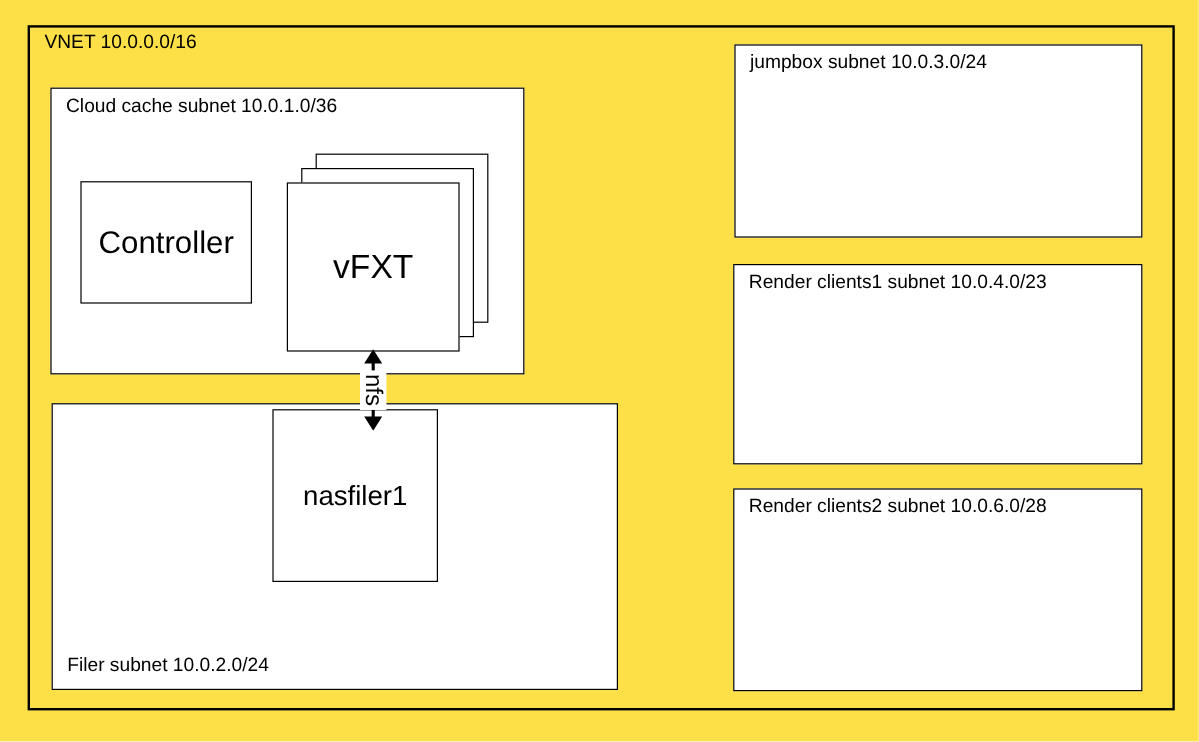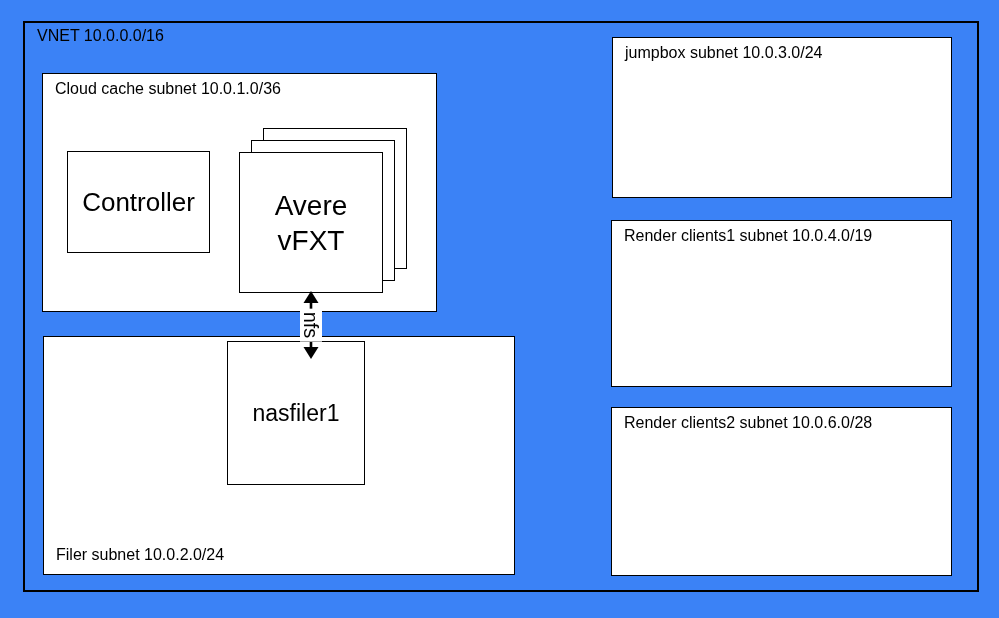--- a/index.html
+++ b/index.html
@@ -6,21 +6,21 @@
     margin: 0;
     padding: 0;
     background: #ffffff;
     font-family: "Liberation Sans", sans-serif;
     color: #000000;
   }
   #canvas {
     position: relative;
     width: 999px;
     height: 618px;
-    background: #3b82f6;
+    background: #fde047;
     overflow: hidden;
   }
   .box {
     position: absolute;
     background: #ffffff;
     border: 1.5px solid #000000;
     box-sizing: border-box;
   }
   .outer-box {
     border-width: 2px;
@@ -95,21 +95,20 @@
   </div>
 
   <div class="box" style="left:67px; top:151px; width:143px; height:102px;">
     <div class="node-label controller-label">Controller</div>
   </div>
 
   <div class="box" style="left:263px; top:128px; width:144px; height:141px;"></div>
   <div class="box" style="left:251px; top:140px; width:144px; height:141px;"></div>
   <div class="box" style="left:239px; top:152px; width:144px; height:141px;">
     <div class="node-label avere-label">
-      <span>Avere</span>
       <span>vFXT</span>
     </div>
   </div>
 
   <div class="box" style="left:43px; top:336px; width:472px; height:239px;">
     <div class="subnet-label-bottom">Filer subnet 10.0.2.0/24</div>
   </div>
 
   <div class="box" style="left:227px; top:341px; width:138px; height:144px;">
     <div class="node-label nasfiler-label">nasfiler1</div>
@@ -120,20 +119,20 @@
     <rect x="13.7" y="10" width="2.6" height="48" fill="#000000"></rect>
     <polygon points="15,68 7.5,56 22.5,56" fill="#000000"></polygon>
   </svg>
   <div id="nfs-label">nfs</div>
 
   <div class="box" style="left:612px; top:37px; width:340px; height:161px;text-align:right;">
     <div class="subnet-label">jumpbox subnet 10.0.3.0/24</div>
   </div>
 
   <div class="box" style="left:611px; top:220px; width:341px; height:167px;">
-    <div class="subnet-label">Render clients1 subnet 10.0.4.0/19</div>
+    <div class="subnet-label">Render clients1 subnet 10.0.4.0/23</div>
   </div>
 
   <div class="box" style="left:611px; top:407px; width:341px; height:169px;">
     <div class="subnet-label">Render clients2 subnet 10.0.6.0/28</div>
   </div>
 
 </div>
 
 </body></html>

